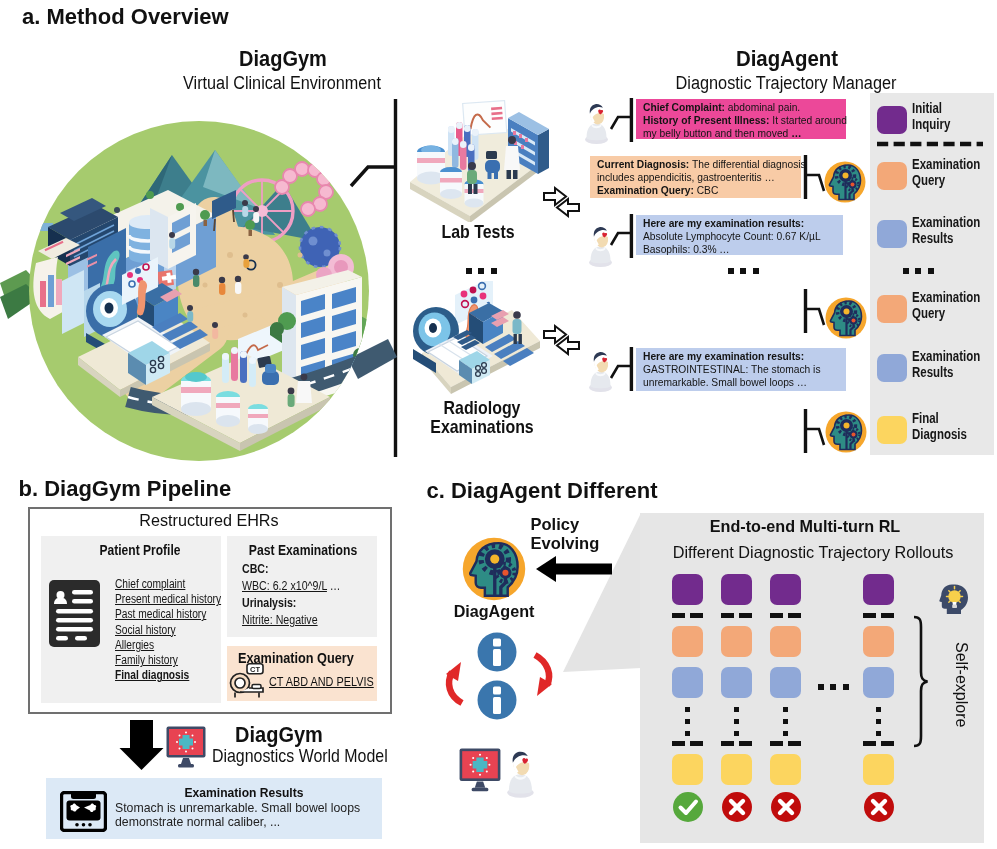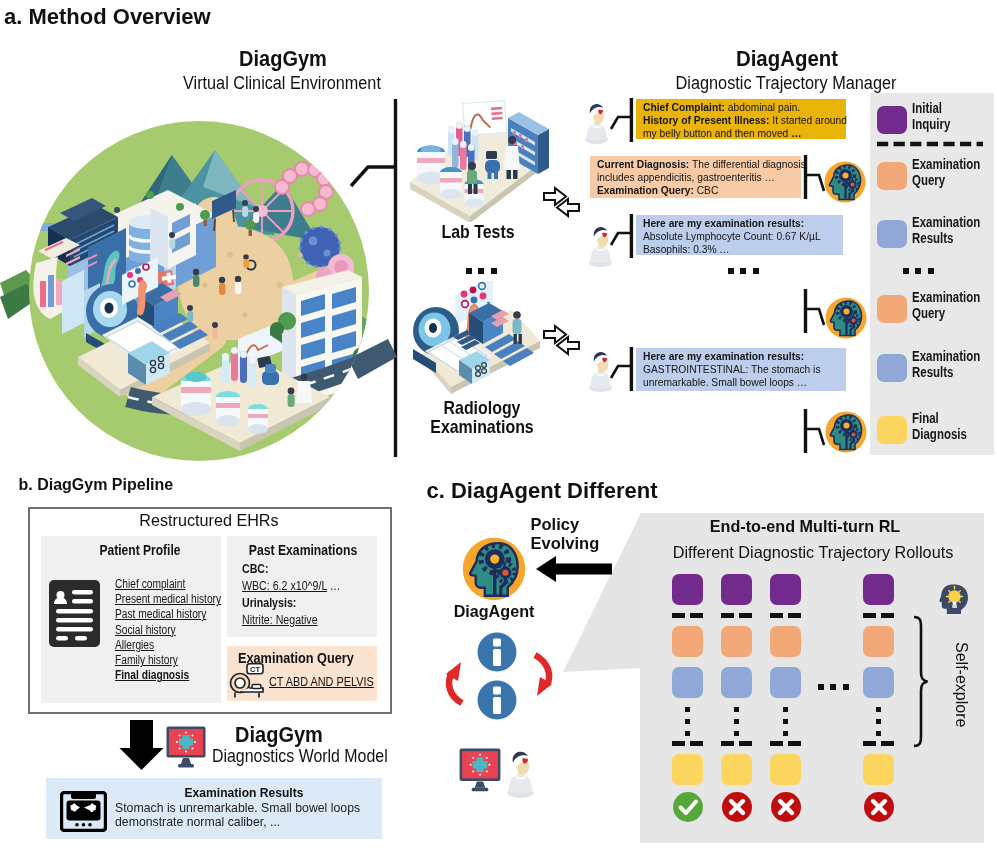--- a/index.html
+++ b/index.html
@@ -3,21 +3,21 @@
 <style>
 html,body{margin:0;padding:0;background:#fff;}
 .page{position:relative;width:997px;height:849px;background:#fff;font-family:"Liberation Sans",sans-serif;overflow:hidden;color:#111;}
 .abs{position:absolute;}
 u{text-decoration:underline;}
 .bubble{position:absolute;font-size:10.25px;line-height:13.4px;padding:1.5px 7px;box-sizing:border-box;color:#141414;white-space:nowrap;}
 .sq{position:absolute;width:31px;height:31px;border-radius:7px;}
 </style></head>
 <body>
 <div class="page">
-<div class="abs" style="left:4px;top:4px;white-space:nowrap;font-size:22px;font-weight:bold;color:#111;">a. Method Overview</div>
+<div class="abs" style="left:22px;top:4px;white-space:nowrap;font-size:22px;font-weight:bold;color:#111;">a. Method Overview</div>
 <div class="abs" style="left:133.0px;top:46.5px;width:300px;text-align:center;font-size:21.5px;font-weight:bold;color:#111;transform:scaleX(0.93);transform-origin:center top;">DiagGym</div>
 <div class="abs" style="left:132.0px;top:72.5px;width:300px;text-align:center;font-size:18px;font-weight:normal;color:#111;transform:scaleX(0.9);transform-origin:center top;">Virtual Clinical Environment</div>
 <div class="abs" style="left:637.0px;top:46.5px;width:300px;text-align:center;font-size:21.5px;font-weight:bold;color:#111;transform:scaleX(0.95);transform-origin:center top;">DiagAgent</div>
 <div class="abs" style="left:636.0px;top:72.5px;width:300px;text-align:center;font-size:18px;font-weight:normal;color:#111;transform:scaleX(0.905);transform-origin:center top;">Diagnostic Trajectory Manager</div>
 <svg class="abs" style="left:340px;top:95px;" width="70" height="370">
 <line x1="55.5" y1="4" x2="55.5" y2="362" stroke="#111" stroke-width="3.4"></line>
 <polyline points="11,91 28,72 56,72" fill="none" stroke="#111" stroke-width="3.4"></polyline>
 </svg>
 <svg class="abs" style="left:0px;top:95px;" width="400" height="380" viewBox="0 0 400 380">
 <defs>
@@ -457,21 +457,21 @@
 
 <div class="abs" style="left:397.0px;top:398px;width:170px;text-align:center;font-size:18.5px;font-weight:bold;color:#111;line-height:19.2px;transform:scaleX(0.86);transform-origin:center top;">Radiology<br>Examinations</div>
 <svg class="abs" style="left:542px;top:185px;" width="40" height="33" viewBox="0 0 40 33">
 <path d="M2 8 L13 8 L13 3 L24 11.5 L13 20 L13 15 L2 15 Z" fill="#fff" stroke="#111" stroke-width="2"></path>
 <path d="M37 19 L26 19 L26 14 L15 22.5 L26 31 L26 26 L37 26 Z" fill="#fff" stroke="#111" stroke-width="2"></path>
 </svg>
 <svg class="abs" style="left:542px;top:323px;" width="40" height="33" viewBox="0 0 40 33">
 <path d="M2 8 L13 8 L13 3 L24 11.5 L13 20 L13 15 L2 15 Z" fill="#fff" stroke="#111" stroke-width="2"></path>
 <path d="M37 19 L26 19 L26 14 L15 22.5 L26 31 L26 26 L37 26 Z" fill="#fff" stroke="#111" stroke-width="2"></path>
 </svg>
-<div class="bubble" style="left:636px;top:99px;width:210px;height:40px;background:#eab308;"><b>Chief Complaint:</b> abdominal pain.<br><b>History of Present Illness:</b> It started around<br>my belly button and then moved <b>…</b></div>
+<div class="bubble" style="left:636px;top:99px;width:210px;height:40px;background:#ec4899;"><b>Chief Complaint:</b> abdominal pain.<br><b>History of Present Illness:</b> It started around<br>my belly button and then moved <b>…</b></div>
 <div class="bubble" style="left:590px;top:156px;width:211px;height:42px;background:#f8cba6;"><b>Current Diagnosis:</b> The differential diagnosis<br>includes appendicitis, gastroenteritis …<br><b>Examination Query:</b> CBC</div>
 <div class="bubble" style="left:636px;top:215px;width:207px;height:40px;background:#bdcdec;"><b>Here are my examination results:</b><br>Absolute Lymphocyte Count: 0.67 K/µL<br>Basophils: 0.3% …</div>
 <div class="abs" style="left:727.5px;top:268px;width:6px;height:6px;background:#111;"></div>
 <div class="abs" style="left:740.0px;top:268px;width:6px;height:6px;background:#111;"></div>
 <div class="abs" style="left:752.5px;top:268px;width:6px;height:6px;background:#111;"></div>
 <div class="bubble" style="left:636px;top:348px;width:210px;height:43px;background:#bdcdec;"><b>Here are my examination results:</b><br>GASTROINTESTINAL: The stomach is<br>unremarkable. Small bowel loops …</div>
 <svg class="abs" style="left:584px;top:101px;" width="26" height="43" viewBox="0 0 26 43">
 <ellipse cx="12.5" cy="38.5" rx="11.5" ry="4.5" fill="#e2e2ea"></ellipse>
 <path d="M2.5 37 C2.5 27 6.5 22.5 12.5 22.5 C18.5 22.5 22.5 27 22.5 37 C22.5 40 2.5 40 2.5 37 Z" fill="#e6e9ee"></path>
 <path d="M8 23 C10 26 15 26 17 23 L17.5 25 C15 28 10 28 7.5 25 Z" fill="#f8fafc"></path>
@@ -579,21 +579,21 @@
 <div class="abs" style="left:912px;top:215px;white-space:nowrap;font-size:14px;font-weight:bold;color:#161616;line-height:15.5px;transform:scaleX(0.82);transform-origin:left top;">Examination<br>Results</div>
 <div class="abs" style="left:902.5px;top:268px;width:6px;height:6px;background:#111;"></div>
 <div class="abs" style="left:915.0px;top:268px;width:6px;height:6px;background:#111;"></div>
 <div class="abs" style="left:927.5px;top:268px;width:6px;height:6px;background:#111;"></div>
 <div class="abs" style="left:877px;top:295px;width:30px;height:28px;border-radius:7px;background:#f3a878;"></div>
 <div class="abs" style="left:912px;top:290px;white-space:nowrap;font-size:14px;font-weight:bold;color:#161616;line-height:15.5px;transform:scaleX(0.82);transform-origin:left top;">Examination<br>Query</div>
 <div class="abs" style="left:877px;top:354px;width:30px;height:28px;border-radius:7px;background:#90a8d8;"></div>
 <div class="abs" style="left:912px;top:349px;white-space:nowrap;font-size:14px;font-weight:bold;color:#161616;line-height:15.5px;transform:scaleX(0.82);transform-origin:left top;">Examination<br>Results</div>
 <div class="abs" style="left:877px;top:416px;width:30px;height:28px;border-radius:7px;background:#fcd55f;"></div>
 <div class="abs" style="left:912px;top:411px;white-space:nowrap;font-size:14px;font-weight:bold;color:#161616;line-height:15.5px;transform:scaleX(0.82);transform-origin:left top;">Final<br>Diagnosis</div>
-<div class="abs" style="left:18.5px;top:475.5px;white-space:nowrap;font-size:16px;font-weight:bold;color:#111;">b. DiagGym Pipeline</div>
+<div class="abs" style="left:18.5px;top:475.5px;white-space:nowrap;font-size:22px;font-weight:bold;color:#111;">b. DiagGym Pipeline</div>
 <div class="abs" style="left:28px;top:507px;width:364px;height:207px;border:2.5px solid #707070;background:#fff;box-sizing:border-box;"></div>
 <div class="abs" style="left:59.0px;top:511px;width:300px;text-align:center;font-size:16.5px;font-weight:normal;color:#111;transform:scaleX(0.98);transform-origin:center top;">Restructured EHRs</div>
 <div class="abs" style="left:41px;top:536px;width:180px;height:167px;background:#f0f0f0;"></div>
 <div class="abs" style="left:60.0px;top:542px;width:160px;text-align:center;font-size:14.5px;font-weight:bold;color:#111;transform:scaleX(0.83);transform-origin:center top;">Patient Profile</div>
 <svg class="abs" style="left:49px;top:580px;" width="51" height="67" viewBox="0 0 51 67">
 <rect x="0" y="0" width="51" height="67" rx="5" fill="#2b2b2b"></rect>
 <circle cx="11.5" cy="15" r="4" fill="#fff"></circle>
 <path d="M5 24 C5 19.5 8 17.5 11.5 17.5 C15 17.5 18 19.5 18 24 Z" fill="#fff"></path>
 <rect x="23" y="10" width="21" height="4.6" rx="2.3" fill="#fff"></rect>
 <rect x="23" y="19" width="21" height="4.6" rx="2.3" fill="#fff"></rect>

